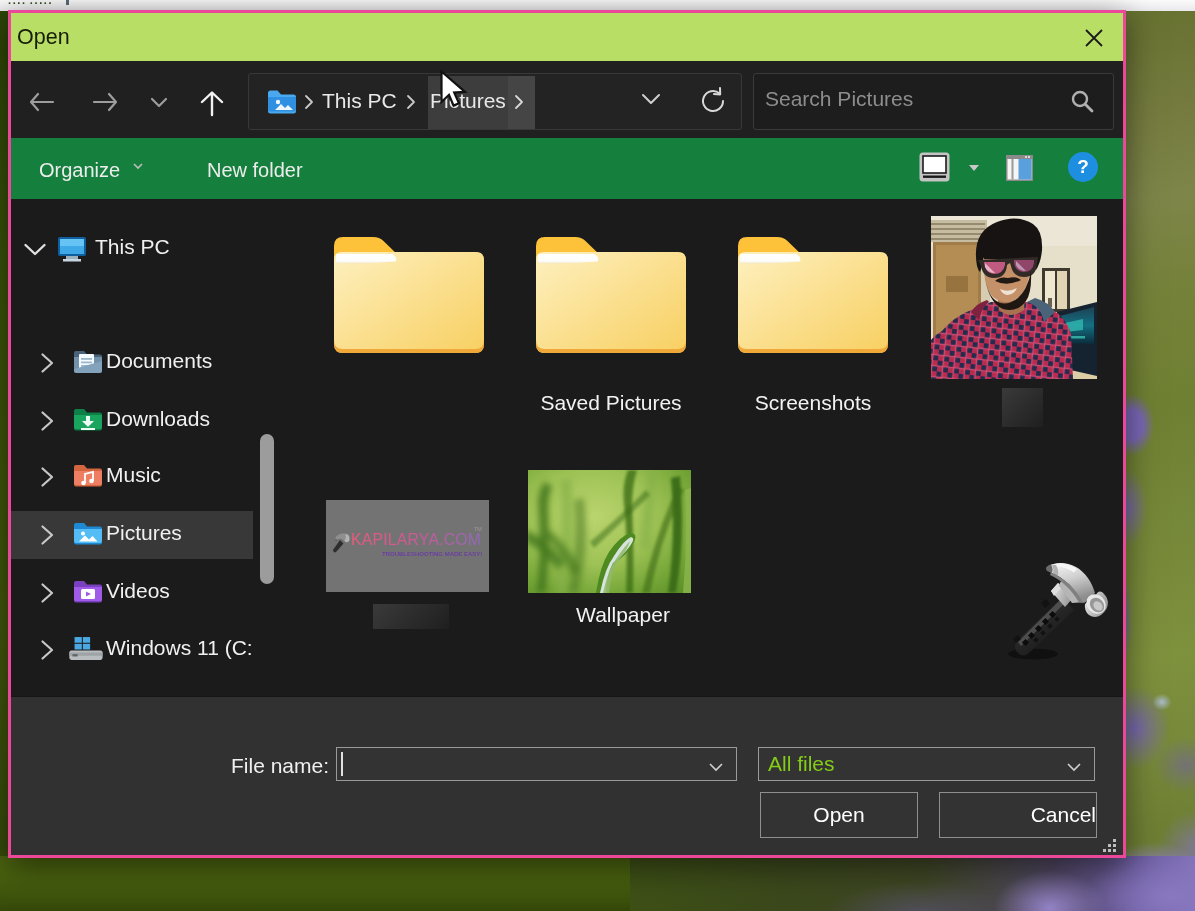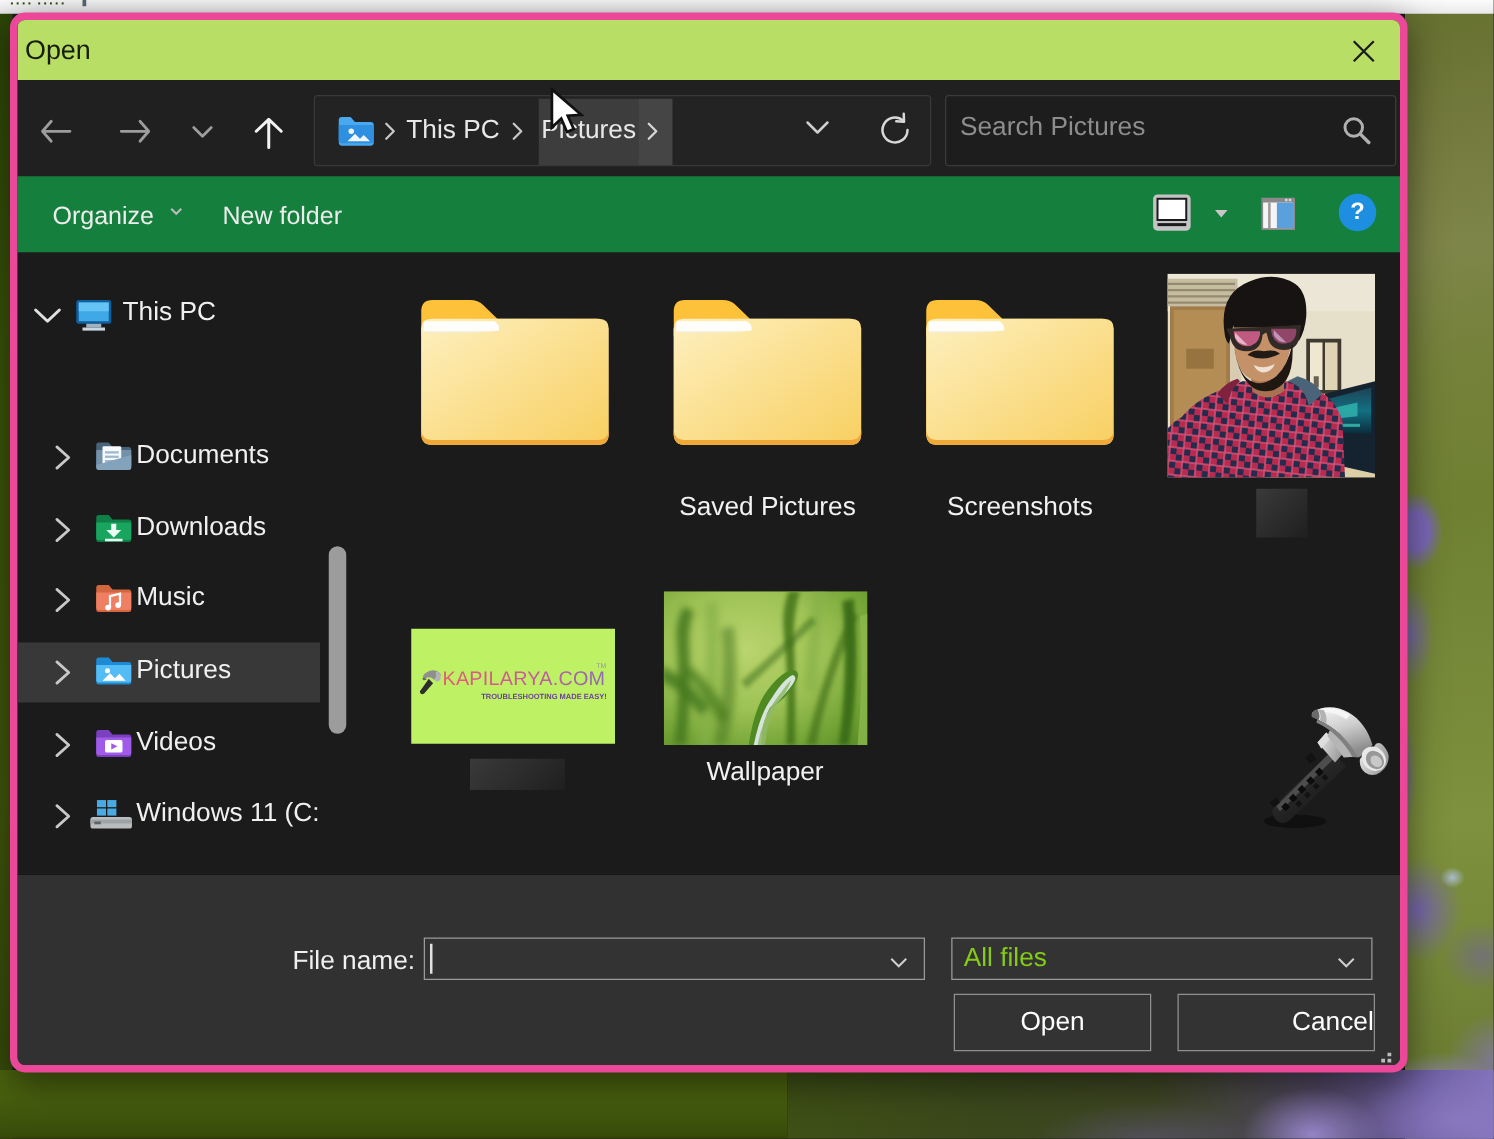--- a/index.html
+++ b/index.html
@@ -27,22 +27,22 @@
   background:
     radial-gradient(ellipse 75px 50px at 420px 52px, rgba(151,135,203,.95), rgba(151,135,203,0) 75%),
     radial-gradient(ellipse 110px 55px at 540px 40px, rgba(138,121,192,.95), rgba(138,121,192,0) 78%),
     radial-gradient(ellipse 130px 45px at 290px 58px, rgba(99,88,142,.55), rgba(99,88,142,0) 72%),
     linear-gradient(90deg,#3e5016 0%,#3b481c 28%,#3e4524 52%,#4e4560 75%,#6a5b9e 90%,#8272ba 100%); }
 #top-strip { left:0; top:0; width:1195px; height:11px; background:linear-gradient(180deg,#fbfbfb,#e9e9ec); }
 #top-strip .ghost { position:absolute; top:-3px; left:8px; color:#2c4a14; font-size:11px; letter-spacing:1px; font-weight:bold; }
 #top-caret { left:66px; top:0; width:3px; height:5px; background:#5a6a7a; }
 
 
-#dialog { left:8px; top:10px; width:1118px; height:848px; border-radius:12px;
-  border:6px solid #ec4899; background:#202020; overflow:hidden;
+#dialog { left:8px; top:10px; width:1118px; height:848px; border-radius:0;
+  border:3px solid #ec4899; background:#202020; overflow:hidden;
   box-shadow:0 8px 30px rgba(0,0,0,.5); }
 
 
 #titlebar { left:0; top:0; width:100%; height:48px; background:#b9de66; }
 #titlebar .t { position:absolute; left:6px; top:12px; font-size:21.5px; color:#161d08; }
 #close-x { position:absolute; right:18px; top:14px; width:22px; height:22px; }
 
 
 #toolbar { left:0; top:48px; width:100%; height:77px; background:#202020; }
 .navic { position:absolute; top:22px; }
@@ -158,21 +158,21 @@
           <path d="M16.5 16.5 L23 23" stroke="#b0b0b0" stroke-width="2.8" stroke-linecap="round"></path>
         </svg>
     </div>
   </div>
 
   <div id="cmdbar" class="abs">
     <div class="cmdtxt" style="left:28px">Organize</div>
     <svg style="position:absolute;left:121px;top:24px" width="12" height="9" viewBox="0 0 12 9">
         <path d="M2 2 L6 6 L10 2" stroke="#bdbdbd" stroke-width="1.6" fill="none"></path>
       </svg>
-    <div class="cmdtxt" style="left:164px">New folder</div>
+    <div class="cmdtxt" style="left:196px">New folder</div>
 
     <svg style="position:absolute;left:908px;top:14px" width="31" height="30" viewBox="0 0 31 30">
       <rect x="0.5" y="0.5" width="30" height="29" rx="3.5" fill="#c4c4c4"></rect>
       <rect x="4" y="4" width="23" height="17" fill="#ffffff" stroke="#1b1b1b" stroke-width="1.6"></rect>
       <rect x="4" y="23.5" width="23" height="2.4" fill="#1b1b1b"></rect>
     </svg>
     <svg style="position:absolute;left:956px;top:25px" width="14" height="10" viewBox="0 0 14 10">
         <path d="M2 2 L12 2 L7 8 Z" fill="#c8c8c8"></path>
       </svg>
 
@@ -391,21 +391,21 @@
         <path d="M85 45 L95 55 Q88 55 85 49 Z" fill="#c9a2c2" opacity="0.85"></path>
 
         <path d="M53 56 Q56 78 64 84 Q74 92 87 82 Q96 74 100 56 Q101 76 95 85 Q86 97 72 93 Q57 87 53 56 Z" fill="#1e1712"></path>
         <path d="M64 65 Q76 71 90 64 Q86 60 77 62 Q69 60 64 65 Z" fill="#221a14"></path>
         <path d="M69 73 Q77 77 86 72 Q83 79 76 79 Q71 78 69 73 Z" fill="#efe2d4"></path>
 
         <path d="M0 124 Q8 114 20 112 L28 163 L0 163 Z" fill="url(#plaid)"></path>
       </svg>
       <div class="censor" style="left:712px;top:189px;width:41px;height:39px"></div>
 
-      <div id="kapil" style="position:absolute;left:36px;top:301px;width:163px;height:92px;background:#bef264;">
+      <div id="kapil" style="position:absolute;left:36px;top:301px;width:163px;height:92px;background:#737373;">
         <svg width="163" height="92" viewBox="0 0 163 92">
           <defs>
             <linearGradient id="kgrad" x1="0" y1="0" x2="1" y2="0">
               <stop offset="0" stop-color="#e85a7a"></stop>
                 <stop offset="0.55" stop-color="#c75a9a"></stop>
                 <stop offset="1" stop-color="#8f6ab8"></stop>
             </linearGradient>
           </defs>
           <g transform="translate(6,33)">
             <path d="M8 7 L11.5 10.5 L4.5 18.5 Q2.8 20.2 1.4 18.6 Q0.2 17 2 15.5 Z" fill="#2e2e2e"></path>
@@ -456,21 +456,21 @@
           <path d="M114 123 Q128 62 150 16 L156 20 Q134 64 122 123 Z" opacity="0.6"></path>
           <path d="M62 72 Q88 50 118 20 L122 25 Q92 54 66 78 Z" opacity="0.5"></path>
         </g>
 
         <path d="M68 123 Q72 96 81 82 Q92 66 102 63 Q111 63 105 74 Q98 86 86 93 Q77 106 76 123 Z" fill="#4e8a20"></path>
         <path d="M72 123 Q77 98 86 86 Q96 70 103 67 Q108 68 102 76 Q93 88 85 93 Q78 106 78 123 Z" fill="#d7e4dc"></path>
         <path d="M75 123 Q80 100 88 89 Q97 76 102 71 Q99 81 90 91 Q83 103 81 123 Z" fill="#8fb86a" opacity="0.85"></path>
 
         <path d="M155 123 Q160 70 157 20 L163 18 L163 123 Z" fill="#8cb84e" opacity="0.8"></path>
       </svg>
-      <div class="ilabel" style="left:214px;top:404px">Wallpaper</div>
+      <div class="ilabel" style="left:228px;top:404px">Wallpaper</div>
 
       <svg id="hammer" style="position:absolute;left:716px;top:360px;" width="104" height="108" viewBox="0 0 104 108">
         <defs>
           <linearGradient id="hmetal" x1="0" y1="0" x2="0.35" y2="1">
             <stop offset="0" stop-color="#fafafa"></stop>
               <stop offset="0.5" stop-color="#cfcfcf"></stop>
               <stop offset="1" stop-color="#8d8d8d"></stop>
           </linearGradient>
           <linearGradient id="hneck" x1="0" y1="0" x2="1" y2="0.4">
             <stop offset="0" stop-color="#ececec"></stop>

